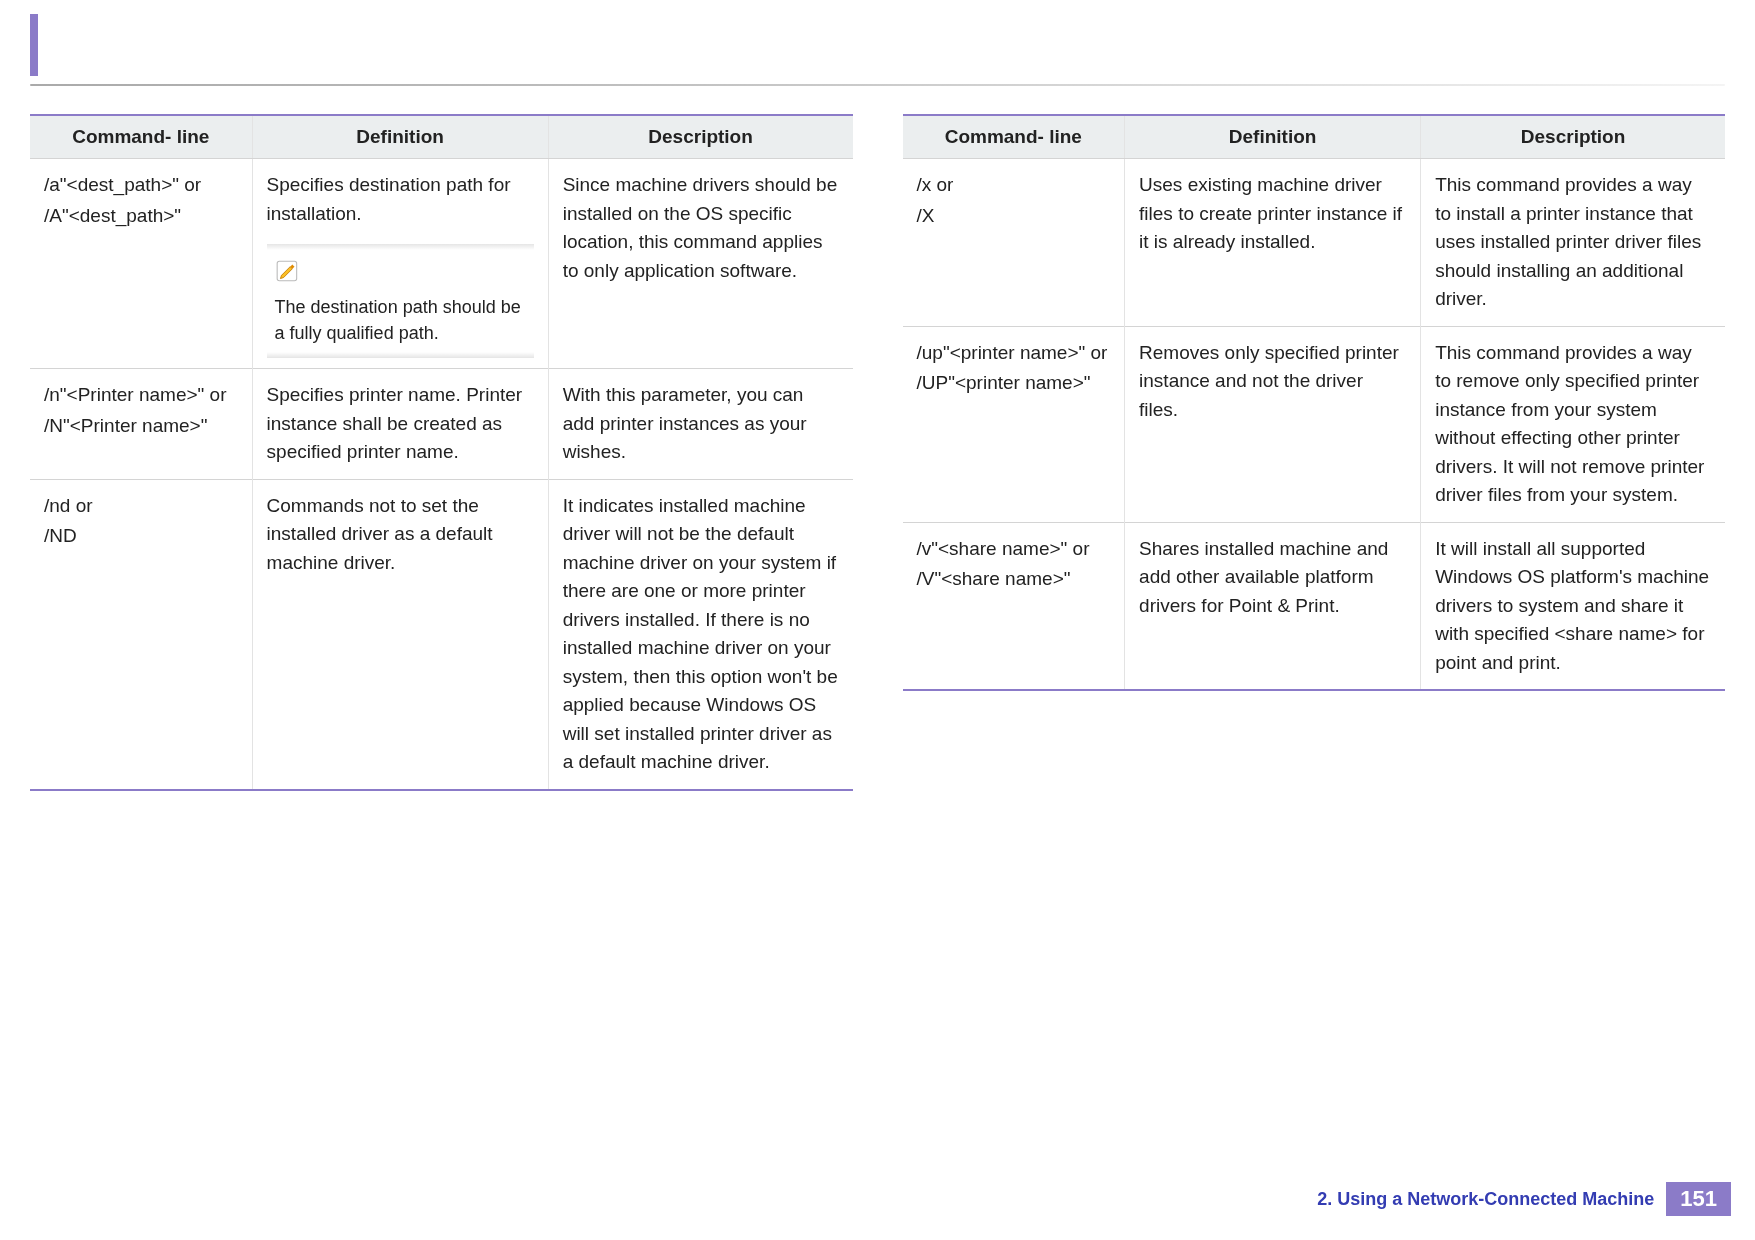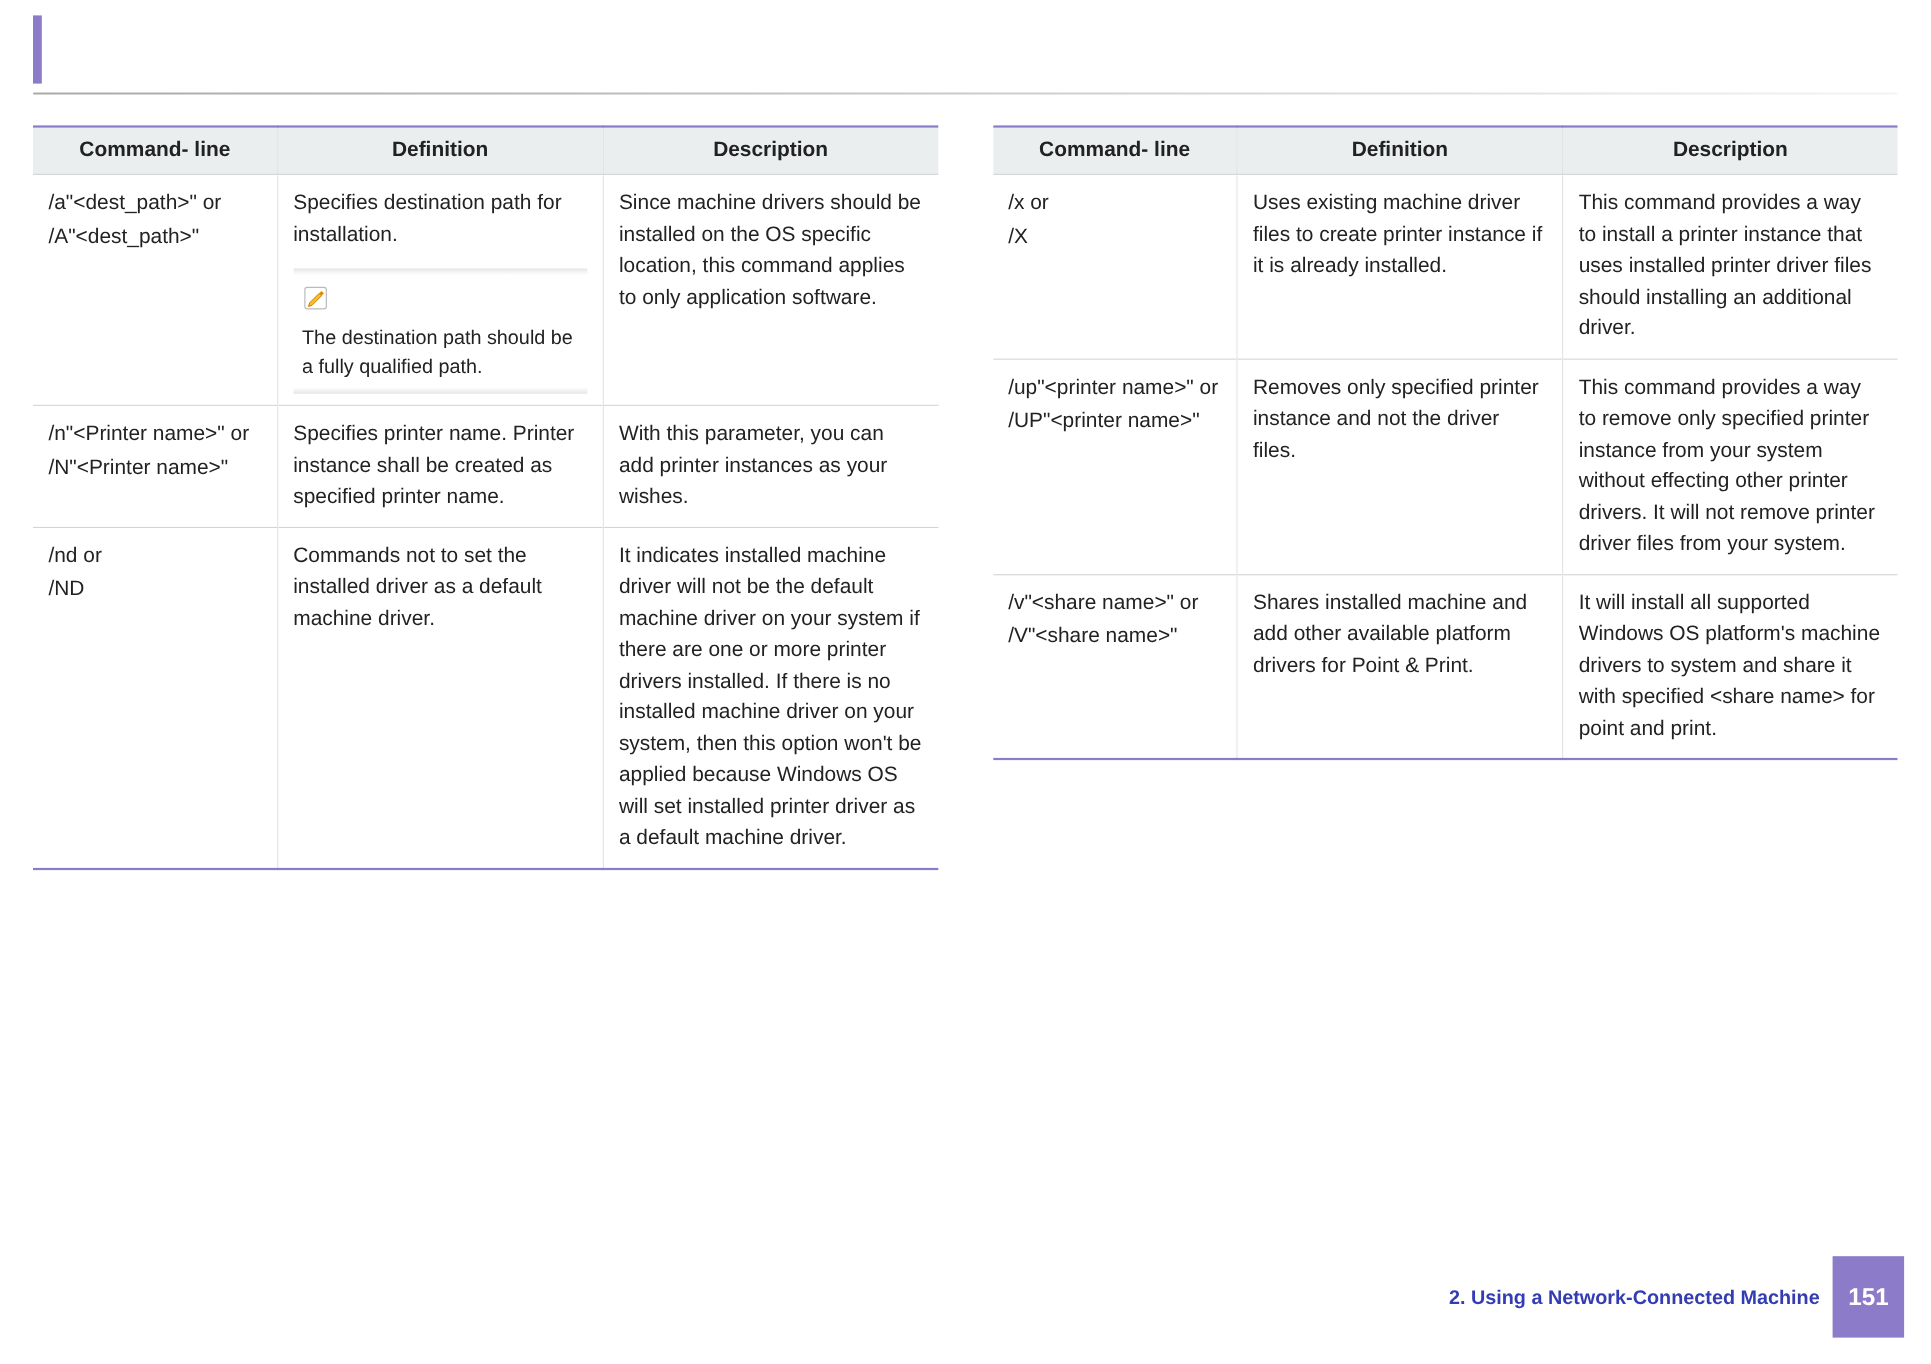--- a/index.html
+++ b/index.html
@@ -120,21 +120,21 @@
   .footer-text {
     font-size: 18px;
     font-weight: 700;
     color: #333cb2;
   }
   .page-num {
     background: #8b7bc8;
     color: #fff;
     font-weight: 700;
     font-size: 22px;
-    padding: 24px 14px;
+    padding: 4px 14px;
   }
 </style>
 </head>
 <body>
 
 <div class="header">
   <div class="header-bar"></div>
 </div>
 <div class="rule"></div>
 

